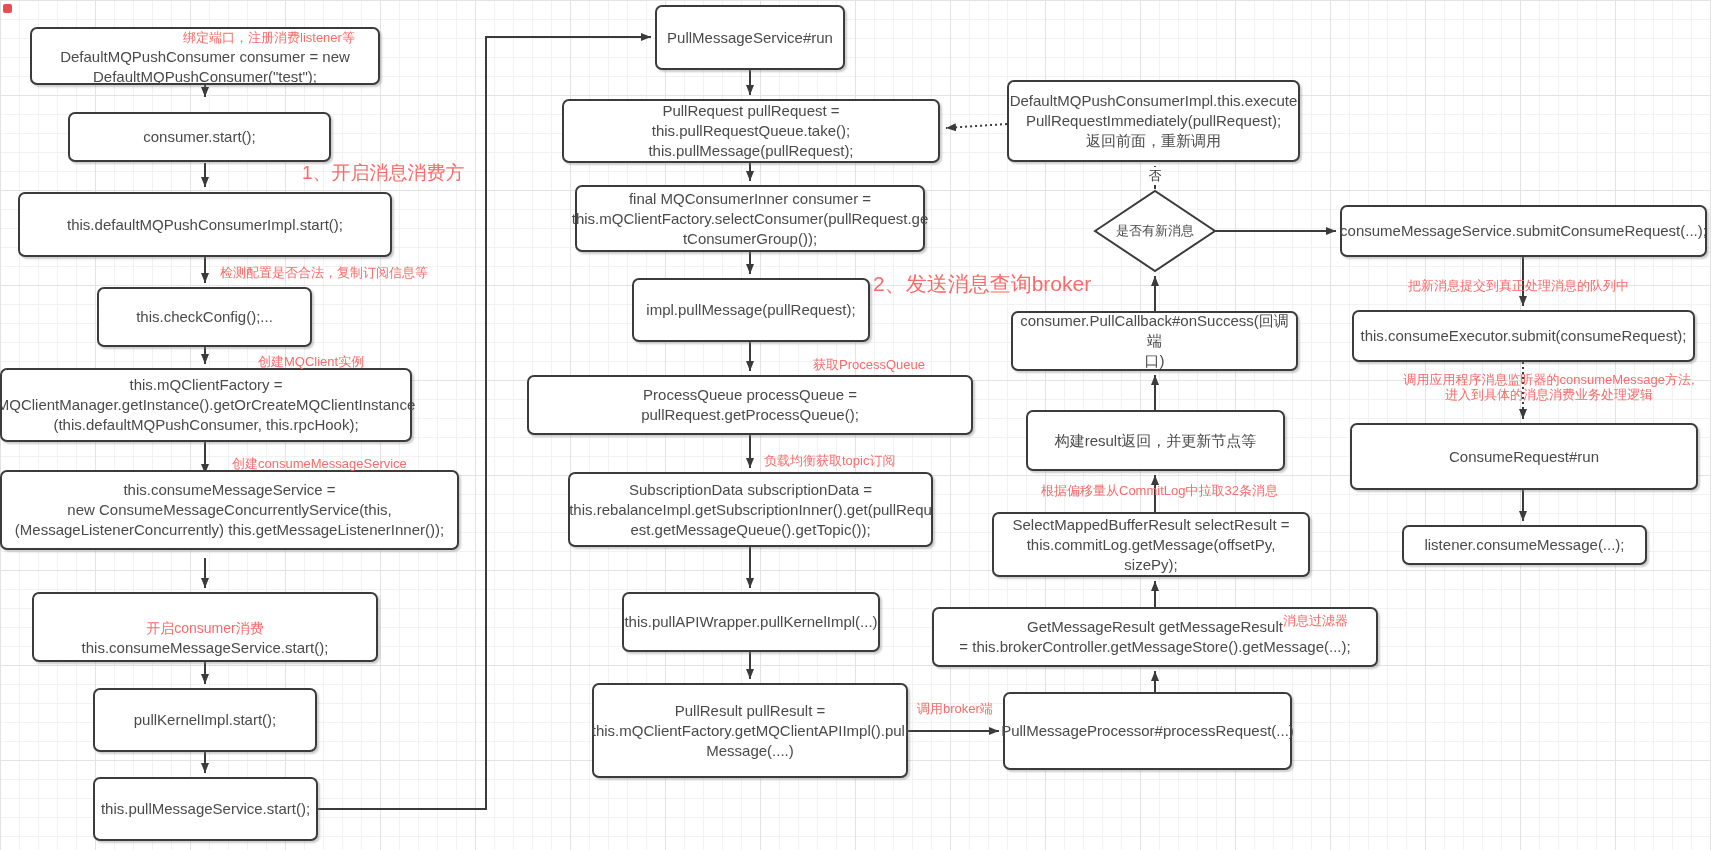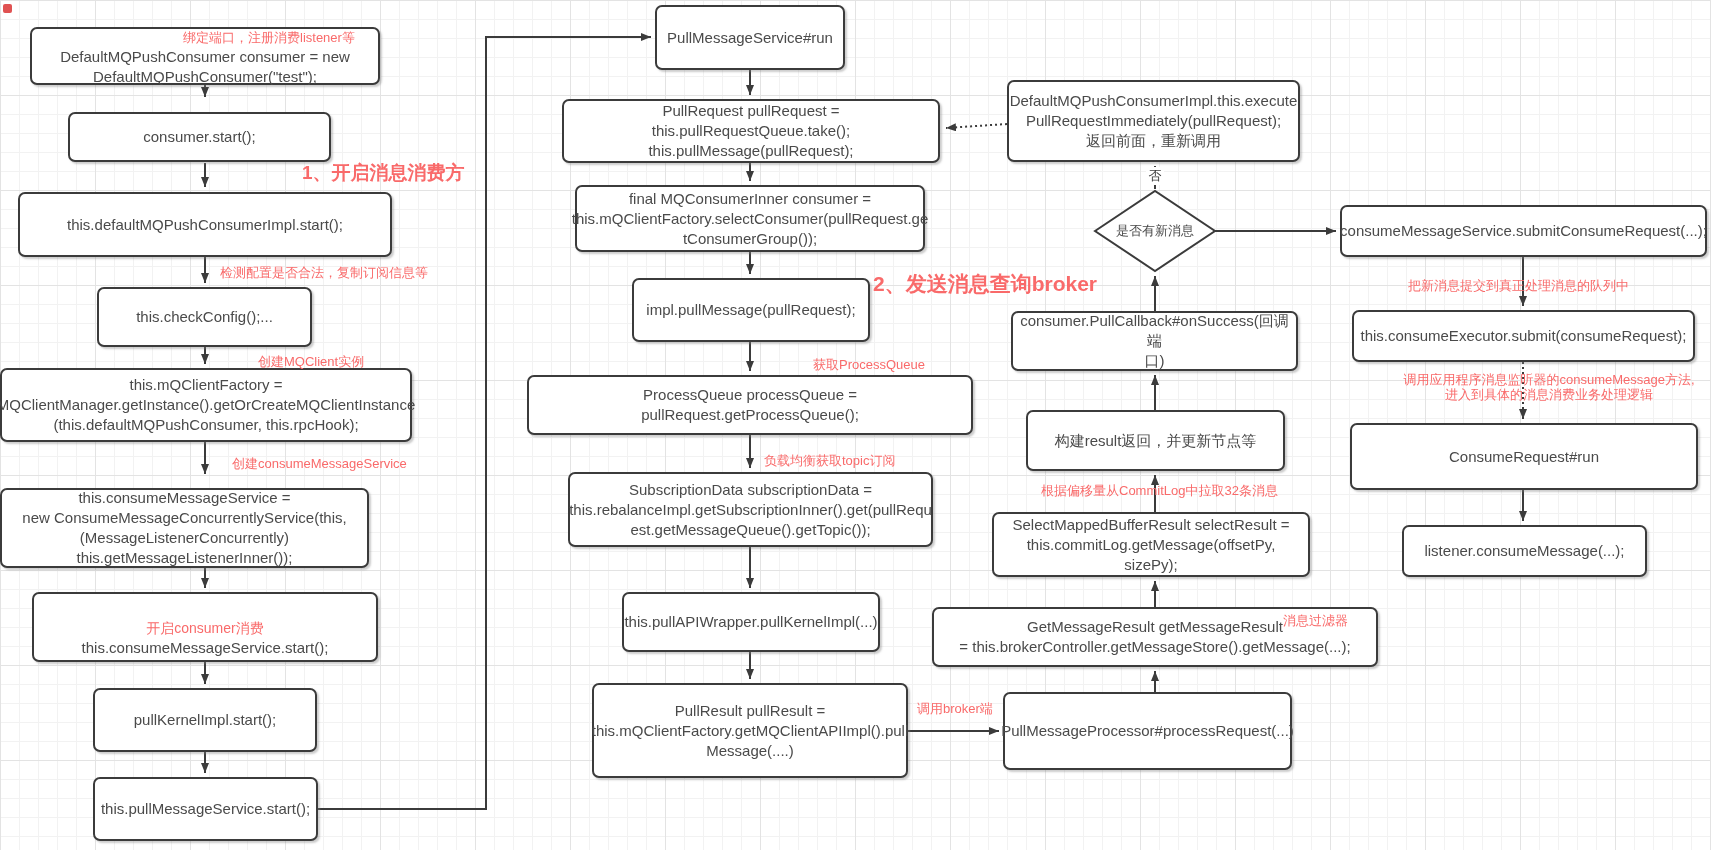--- a/index.html
+++ b/index.html
@@ -22,21 +22,21 @@
     box-shadow:2px 2px 2px rgba(130,130,130,.4);
     color:#4a4a4a; font-size:15px; line-height:20px; text-align:center;
     padding:2px 6px; white-space:pre-line;
   }
   .ann{
     position:absolute; z-index:4; color:#f96a6a; font-size:13px; line-height:15px;
     white-space:pre-line;
   }
   .ann.under{z-index:2;}
   .heading{
-    position:absolute; z-index:4; color:#f96a6a; font-weight:700;
+    position:absolute; z-index:4; color:#f96a6a; font-weight:400;
   }
   .h1{font-size:19px;}
   .h2{font-size:21px;}
   .box .redline{color:#f96a6a; font-size:14px; line-height:19px;}
   #diamond-label{
     position:absolute; z-index:3; left:1097px; top:192px; width:116px; height:78px;
     display:flex; align-items:center; justify-content:center;
     color:#4a4a4a; font-size:13px;
   }
   #no-label{
@@ -95,21 +95,21 @@
   </svg>
 
   <div class="box" style="left:30px;top:27px;width:350px;height:58px;padding-top:24px"><span>DefaultMQPushConsumer consumer = new
 DefaultMQPushConsumer("test");</span></div>
   <div class="box" style="left:68px;top:112px;width:263px;height:50px"><span>consumer.start();</span></div>
   <div class="box" style="left:18px;top:192px;width:374px;height:65px"><span>this.defaultMQPushConsumerImpl.start();</span></div>
   <div class="box" style="left:97px;top:287px;width:215px;height:60px"><span>this.checkConfig();...</span></div>
   <div class="box" style="left:0px;top:368px;width:412px;height:74px"><span>this.mQClientFactory =
 MQClientManager.getInstance().getOrCreateMQClientInstance
 (this.defaultMQPushConsumer, this.rpcHook);</span></div>
-  <div class="box" style="left:0px;top:488px;width:369px;height:80px"><span>this.consumeMessageService =
+  <div class="box" style="left:0px;top:470px;width:459px;height:80px"><span>this.consumeMessageService =
 new ConsumeMessageConcurrentlyService(this,
 (MessageListenerConcurrently) this.getMessageListenerInner());</span></div>
   <div class="box" style="left:32px;top:592px;width:346px;height:70px;justify-content:flex-end;padding-top:28px">
     <span class="redline">开启consumer消费</span>
     <span>this.consumeMessageService.start();</span>
   </div>
   <div class="box" style="left:93px;top:688px;width:224px;height:64px"><span>pullKernelImpl.start();</span></div>
   <div class="box" style="left:93px;top:777px;width:225px;height:64px"><span>this.pullMessageService.start();</span></div>
 
   <div class="box" style="left:655px;top:5px;width:190px;height:65px"><span>PullMessageService#run</span></div>
@@ -138,21 +138,21 @@
   <div class="box" style="left:1026px;top:410px;width:259px;height:61px"><span>构建result返回，并更新节点等</span></div>
   <div class="box" style="left:992px;top:512px;width:318px;height:65px"><span>SelectMappedBufferResult selectResult =
 this.commitLog.getMessage(offsetPy, sizePy);</span></div>
   <div class="box" style="left:932px;top:607px;width:446px;height:60px"><span>GetMessageResult getMessageResult
 = this.brokerController.getMessageStore().getMessage(...);</span></div>
   <div class="box" style="left:1003px;top:692px;width:289px;height:78px"><span>PullMessageProcessor#processRequest(...)</span></div>
 
   <div class="box" style="left:1352px;top:310px;width:343px;height:52px"><span>this.consumeExecutor.submit(consumeRequest);</span></div>
   <div class="box" style="left:1340px;top:205px;width:367px;height:52px"><span>consumeMessageService.submitConsumeRequest(...);</span></div>
   <div class="box" style="left:1350px;top:423px;width:348px;height:67px"><span>ConsumeRequest#run</span></div>
-  <div class="box" style="left:1402px;top:525px;width:245px;height:52px"><span>listener.consumeMessage(...);</span></div>
+  <div class="box" style="left:1402px;top:525px;width:245px;height:40px"><span>listener.consumeMessage(...);</span></div>
 
   <div class="ann" style="left:183px;top:30px">绑定端口，注册消费listener等</div>
   <div class="ann" style="left:220px;top:265px">检测配置是否合法，复制订阅信息等</div>
   <div class="ann" style="left:258px;top:354px">创建MQClient实例</div>
   <div class="ann" style="left:232px;top:456px">创建consumeMessageService</div>
   <div class="ann" style="left:813px;top:357px">获取ProcessQueue</div>
   <div class="ann" style="left:764px;top:453px">负载均衡获取topic订阅</div>
   <div class="ann" style="left:1041px;top:483px">根据偏移量从CommitLog中拉取32条消息</div>
   <div class="ann" style="left:1283px;top:613px;z-index:4">消息过滤器</div>
   <div class="ann under" style="left:917px;top:701px">调用broker端</div>

